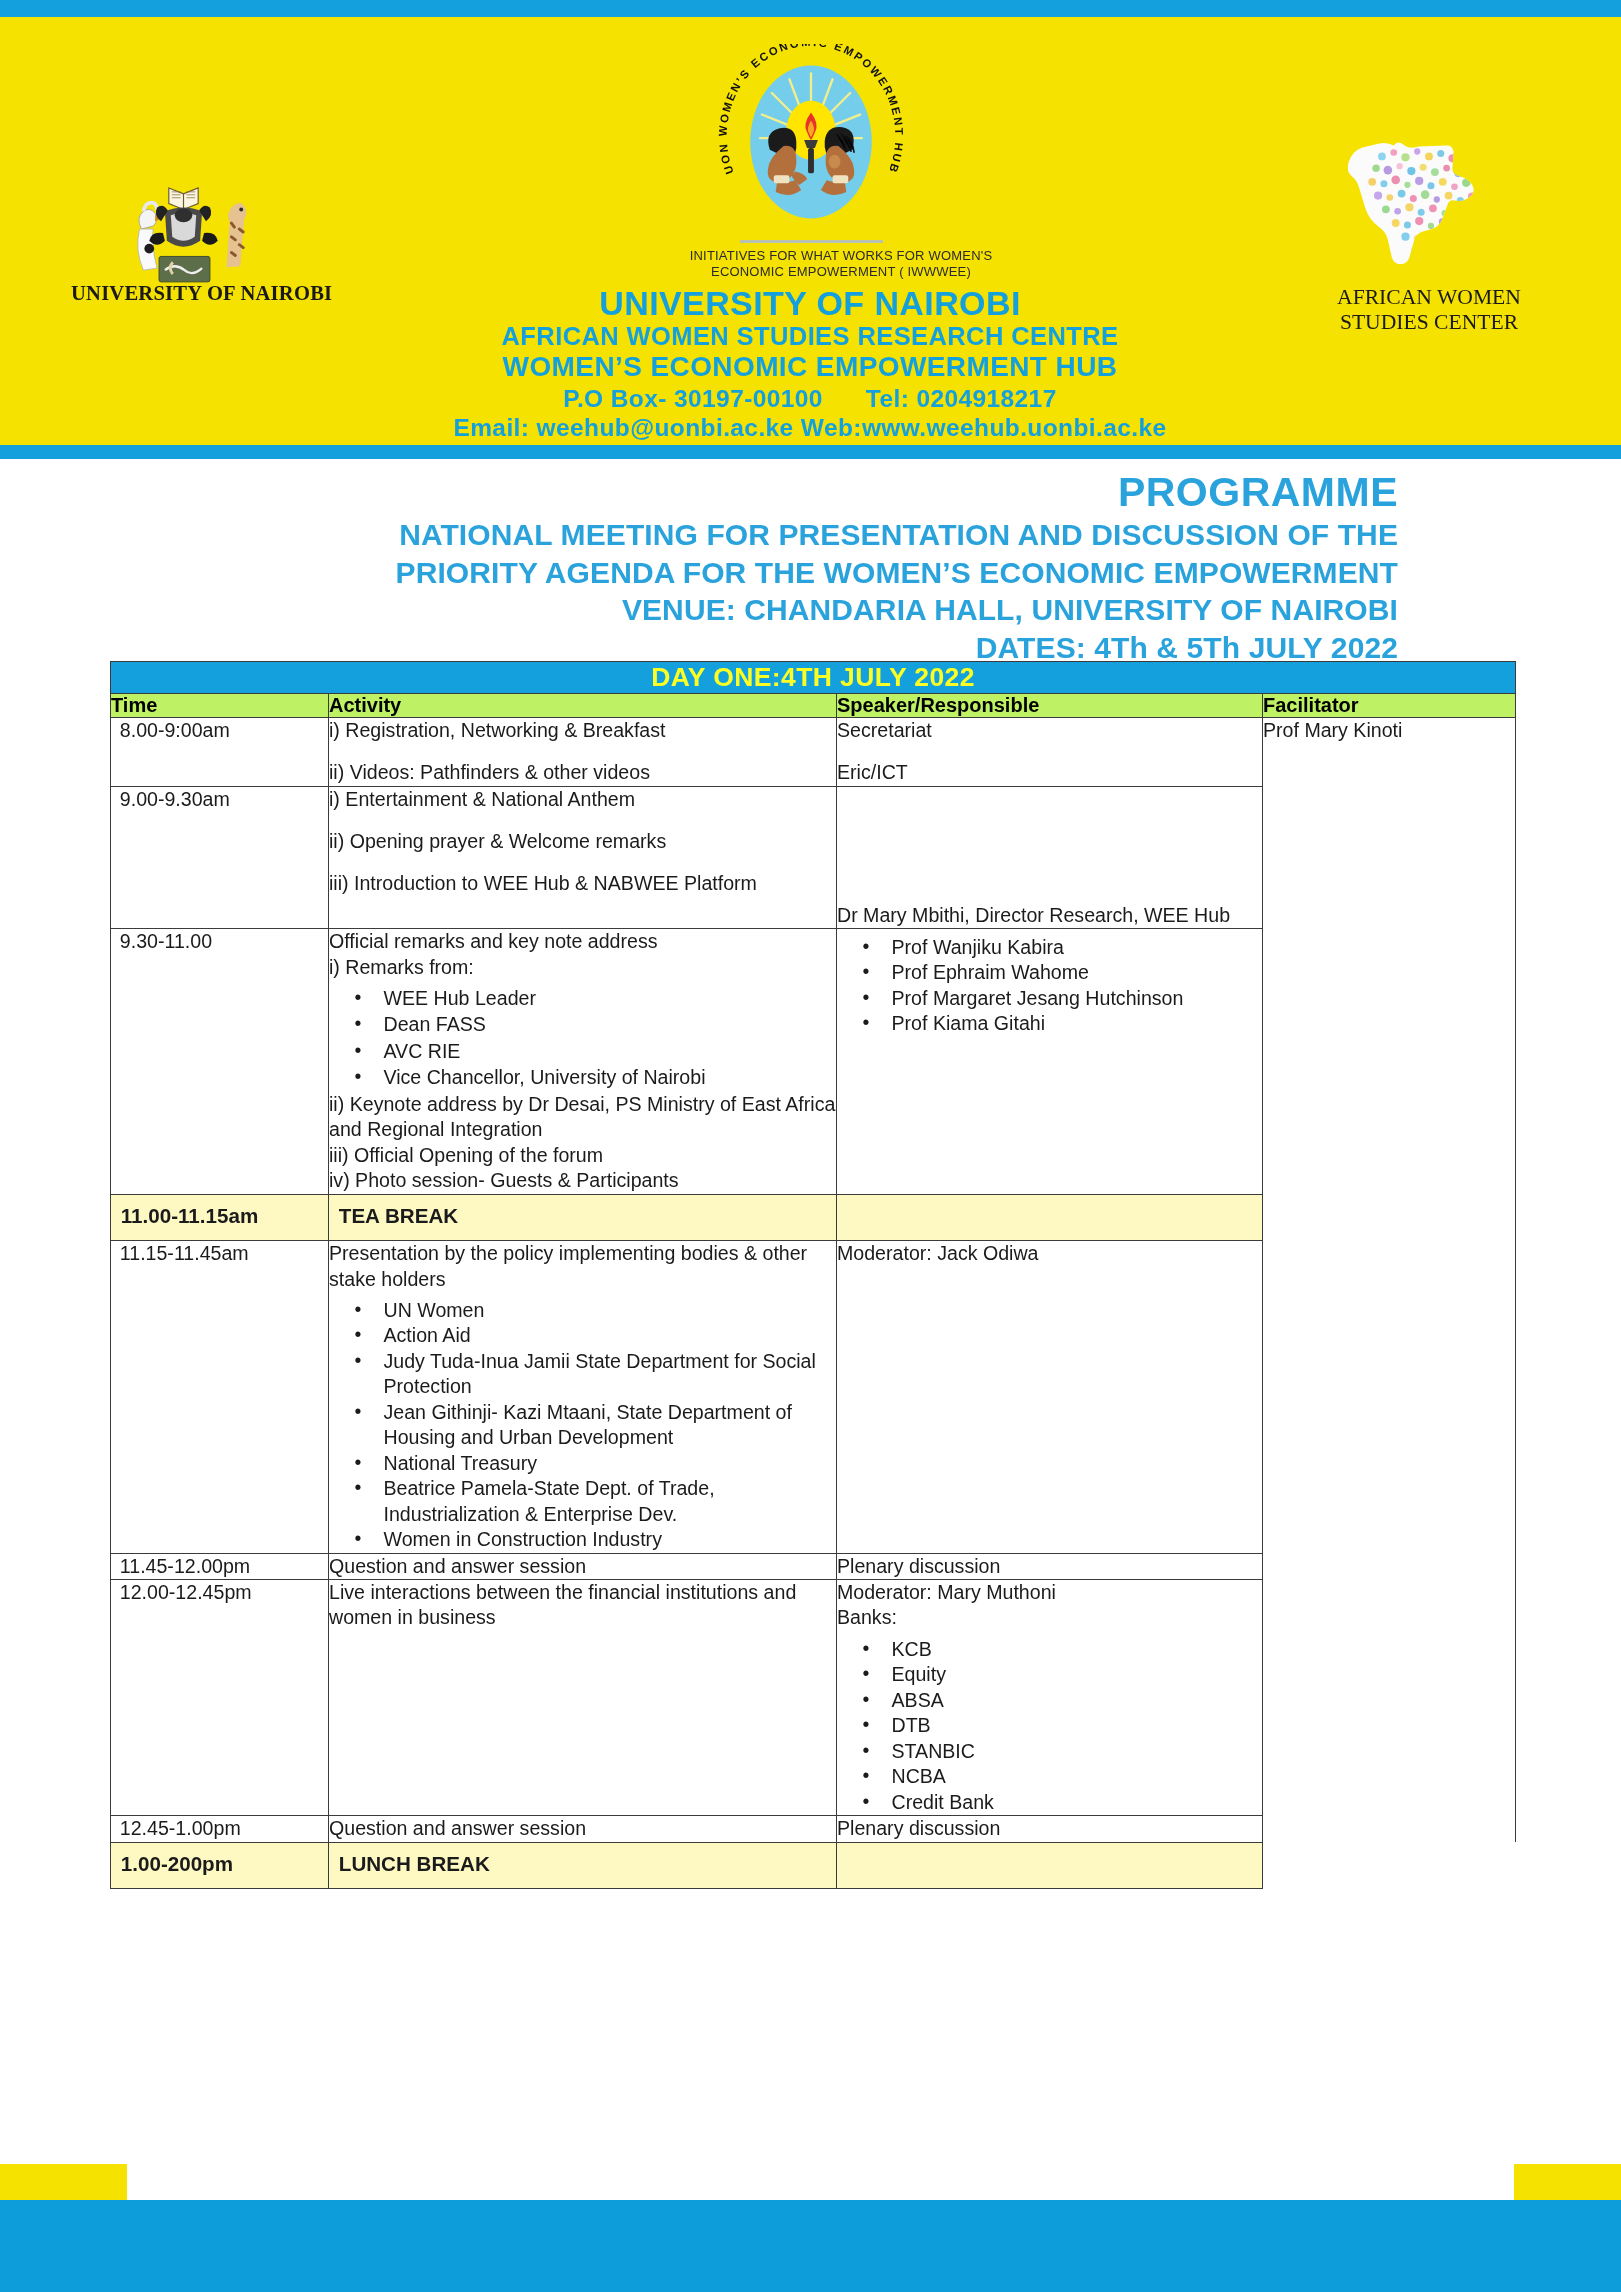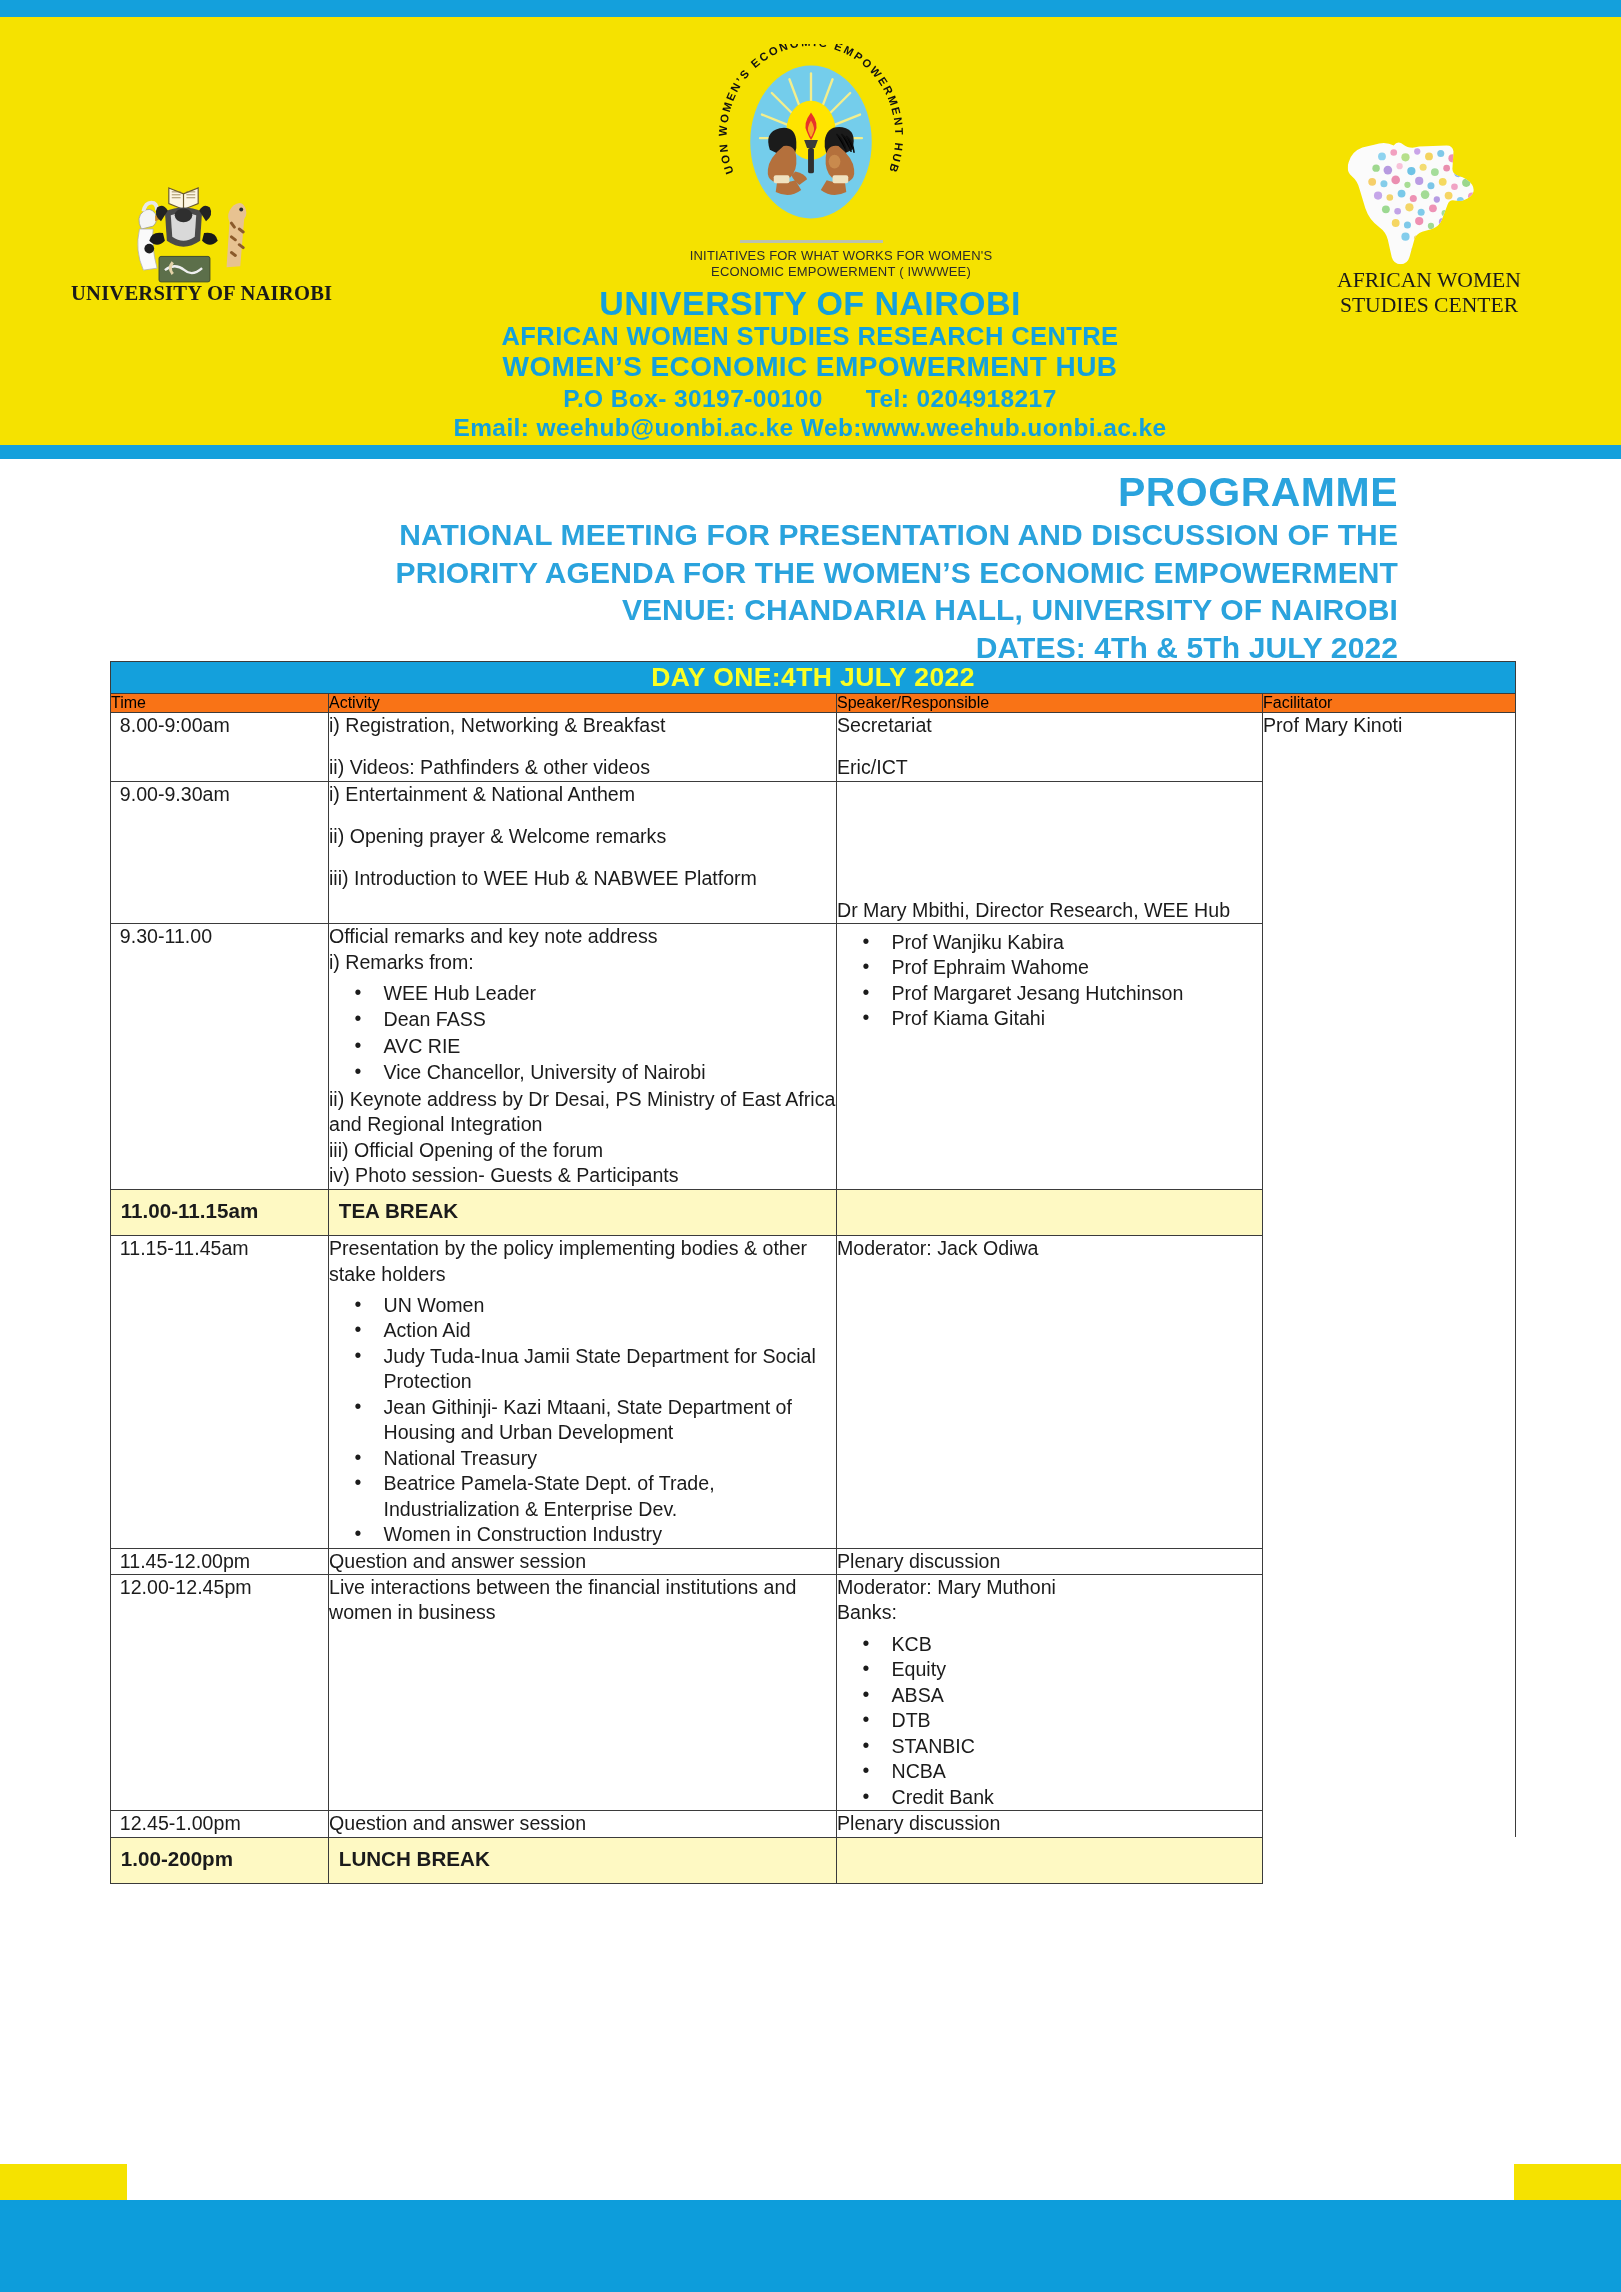--- a/index.html
+++ b/index.html
@@ -102,21 +102,21 @@
 
   
   .awsc {
     position: absolute;
     left: 1287px; top: 110px;
     width: 284px; height: 192px;
   }
   .awsc svg { display:block; width: 196px; height: 145px; margin: 0 auto; }
   .awsc-caption {
     position: absolute;
-    left: 0; top: 141px;
+    left: 0; top: 158px;
     width: 284px;
     text-align: center;
     font-family: "Liberation Serif", serif;
     font-size: 21.6px;
     line-height: 1.16;
     color: #1a1a1a;
   }
 
   
   .programme-block {
@@ -175,24 +175,24 @@
     background: #14a0dc;
     color: #fbff24;
     text-align: center;
     font-size: 26.5px;
     font-weight: 700;
     letter-spacing: 0.4px;
     padding: 12.7px 0 13.7px;
     border: 1px solid #3b3b3b;
   }
   .hdr-cell {
-    background: #f97316;
+    background: #bef264;
     color: #000000;
-    font-size: 16px;
-    font-weight: 400;
+    font-size: 20px;
+    font-weight: 700;
     padding: 8.8px 9.8px 10.8px 9.8px;
     text-align: left;
   }
 
   .cell {
     font-size: 19.6px;
     color: #1b1b1b;
     line-height: 1.30;
     padding: 9.8px 9.8px 11.8px 9.8px;
   }

